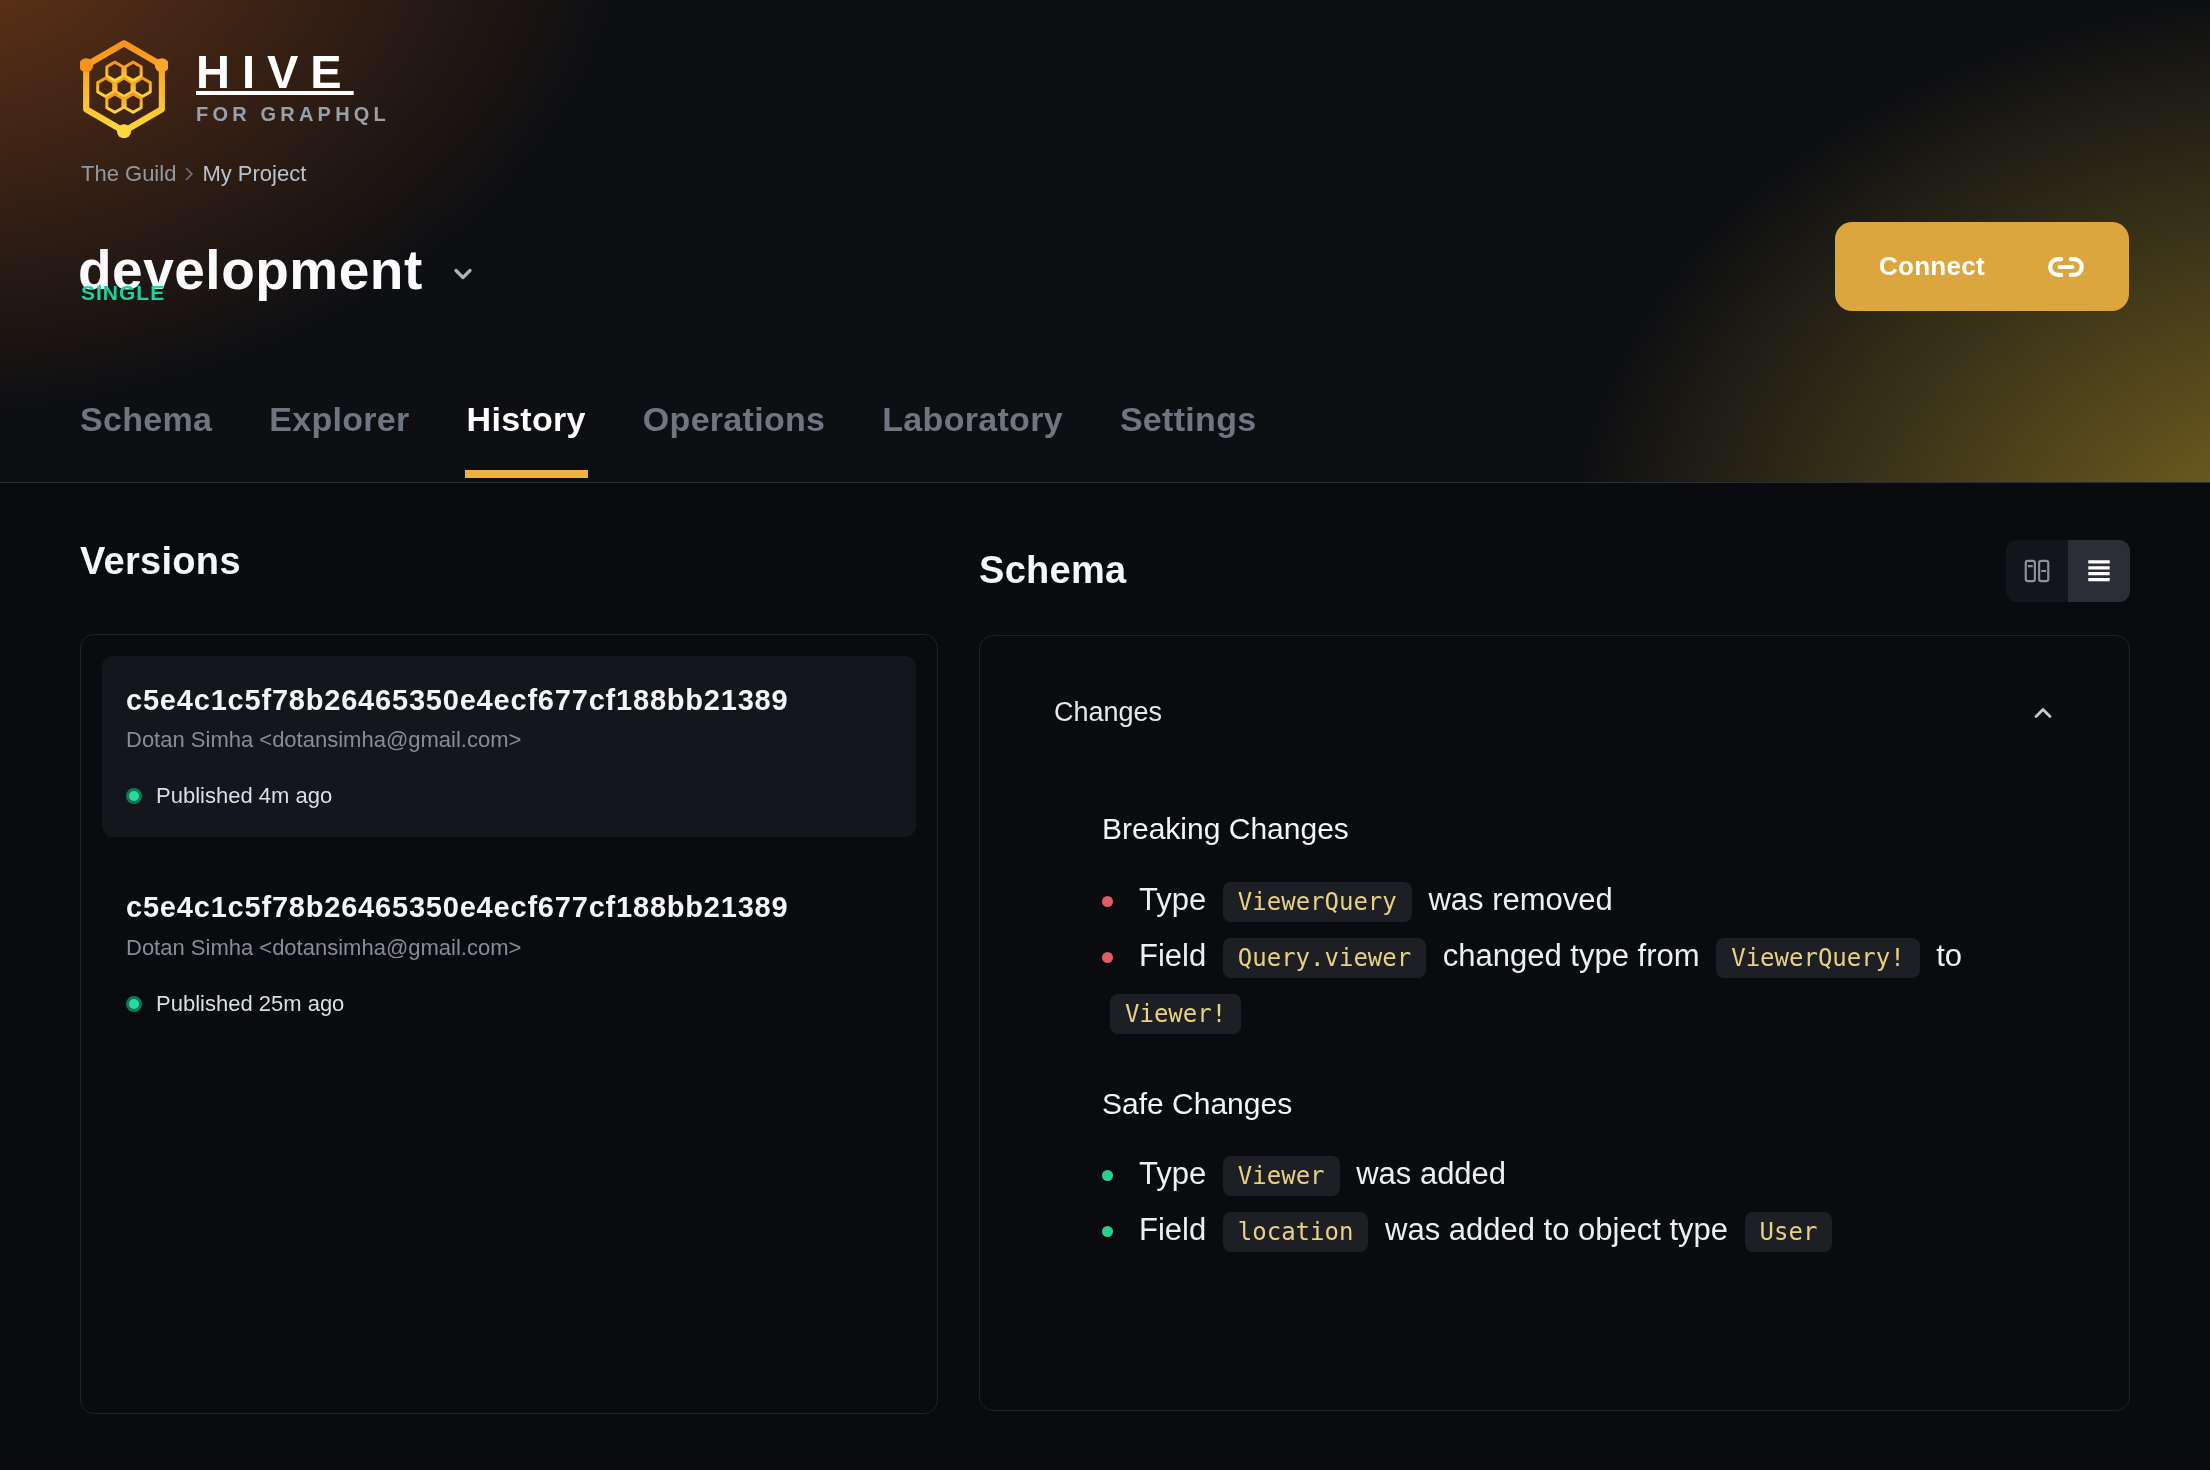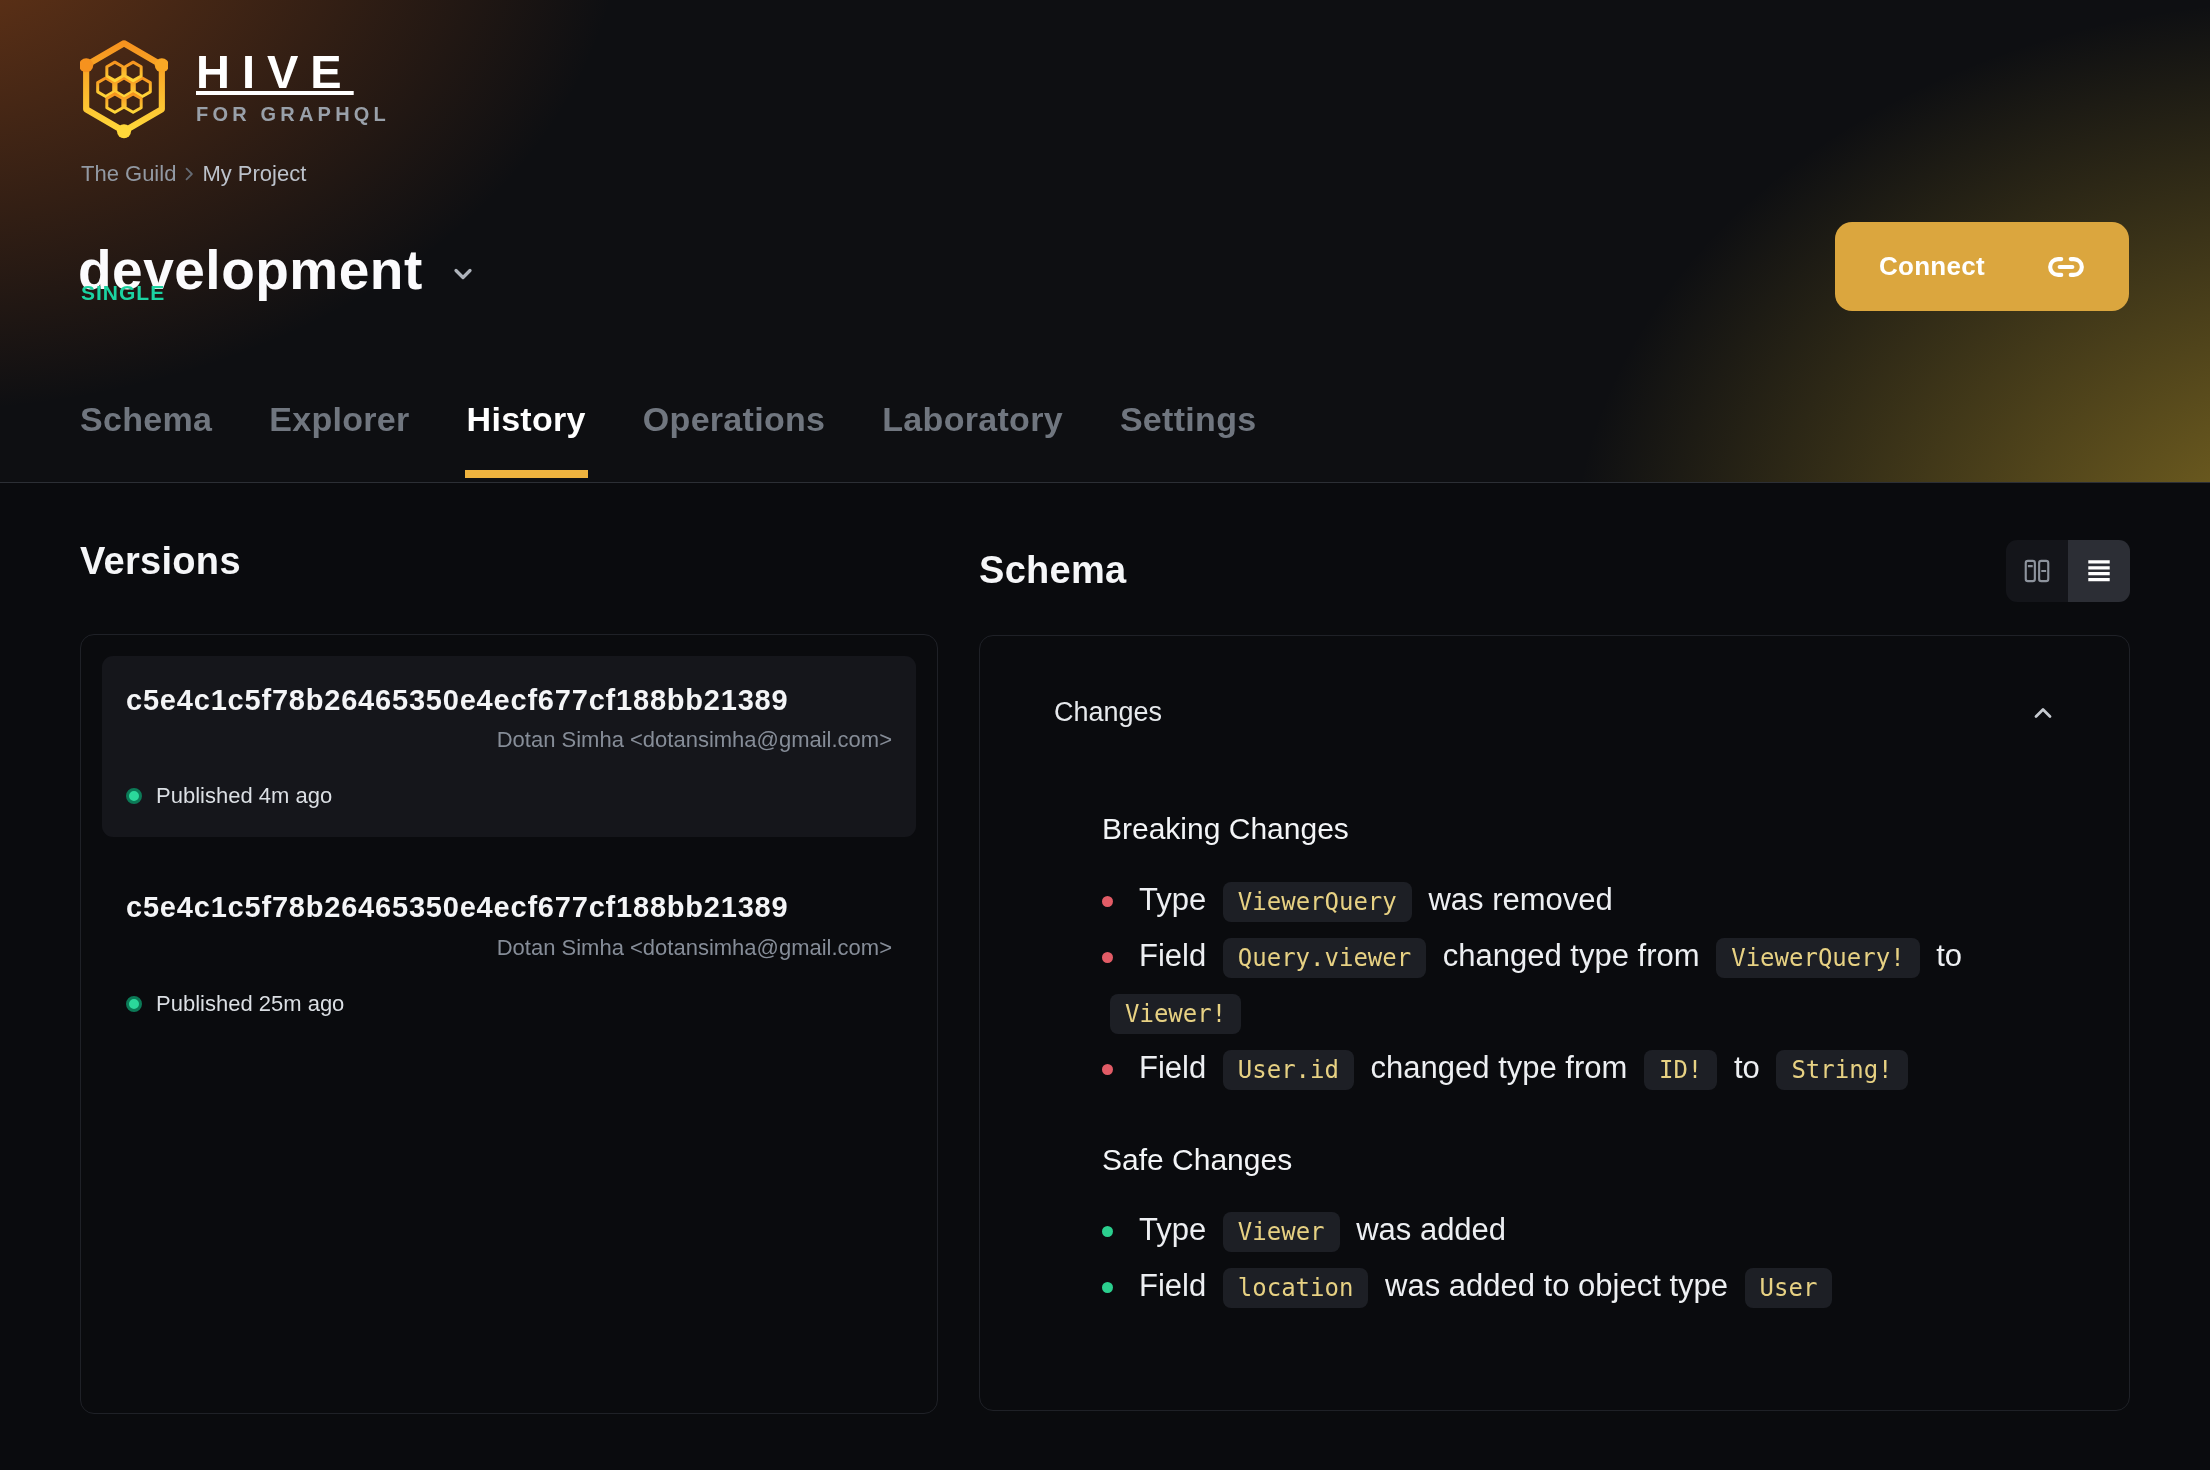--- a/index.html
+++ b/index.html
@@ -46,21 +46,21 @@
   .tab.active::after{content:"";position:absolute;left:-2px;right:-2px;bottom:4px;height:8px;background:var(--accent);}
   
   .content{display:flex;gap:41px;padding:57px 80px 0;}
   .col-left{width:858px;flex:none;}
   .panel-title{font-size:38px;font-weight:800;color:#f5f6f8;margin:0;line-height:1.15;letter-spacing:.3px;}
   .versions-box{margin-top:50px;height:780px;border:1px solid var(--panel-border);border-radius:14px;padding:21px;}
   .version-card{padding:28px 24px;border-radius:11px;cursor:pointer;}
   .version-card.selected{background:#15161b;}
   .version-card+.version-card{margin-top:26px;}
   .v-hash{font-size:29px;font-weight:700;color:#f4f5f7;letter-spacing:.8px;line-height:1.15;white-space:nowrap;}
-  .v-author{margin-top:10px;font-size:22px;color:#868d98;line-height:1.2;text-align:right;}
+  .v-author{margin-top:10px;font-size:22px;color:#868d98;line-height:1.2;}
   .v-status{margin-top:30px;display:flex;align-items:center;gap:14px;font-size:22px;color:#dbdfe4;}
   .v-dot{width:16px;height:16px;border-radius:50%;background:#2bd89b;border:3px solid #0c7a57;flex:none;}
   .col-right{flex:1;min-width:0;}
   .schema-head{display:flex;align-items:center;justify-content:space-between;height:62px;}
   .toggle{display:flex;border-radius:11px;overflow:hidden;}
   .toggle-btn{width:62px;height:62px;display:flex;align-items:center;justify-content:center;border:none;background:#14151a;cursor:pointer;padding:0;}
   .toggle-btn.selected{background:#2c2e35;}
   .changes-panel{margin-top:33px;height:776px;border:1px solid var(--panel-border);border-radius:14px;padding:61px 72px 0 74px;}
   .changes-row{display:flex;align-items:center;justify-content:space-between;cursor:pointer;}
   .changes-label{font-size:27px;color:#e6e9ec;}
@@ -204,21 +204,20 @@
         <svg width="28" height="28" viewBox="0 0 24 24">
           <path d="M6 15l6-6 6 6" fill="none" stroke="#c6cad0" stroke-width="2.4" stroke-linecap="round" stroke-linejoin="round"></path>
         </svg>
       </div>
       <div class="sections">
           <div class="section">
             <h3 class="section-title">Breaking Changes</h3>
             <ul class="chg-list">
               <li class="chg-li"><span class="bullet breaking"></span>Type <span class="chip">ViewerQuery</span> was removed</li>
               <li class="chg-li"><span class="bullet breaking"></span>Field <span class="chip">Query.viewer</span> changed type from <span class="chip">ViewerQuery!</span> to <span class="chip">Viewer!</span></li>
-              <li class="chg-li"><span class="bullet breaking"></span>Field <span class="chip">User.id</span> changed type from <span class="chip">ID!</span> to <span class="chip">String!</span></li>
             </ul>
           </div>
           <div class="section">
             <h3 class="section-title">Safe Changes</h3>
             <ul class="chg-list">
               <li class="chg-li"><span class="bullet safe"></span>Type <span class="chip">Viewer</span> was added</li>
               <li class="chg-li"><span class="bullet safe"></span>Field <span class="chip">location</span> was added to object type <span class="chip">User</span></li>
             </ul>
           </div>
         </div>

